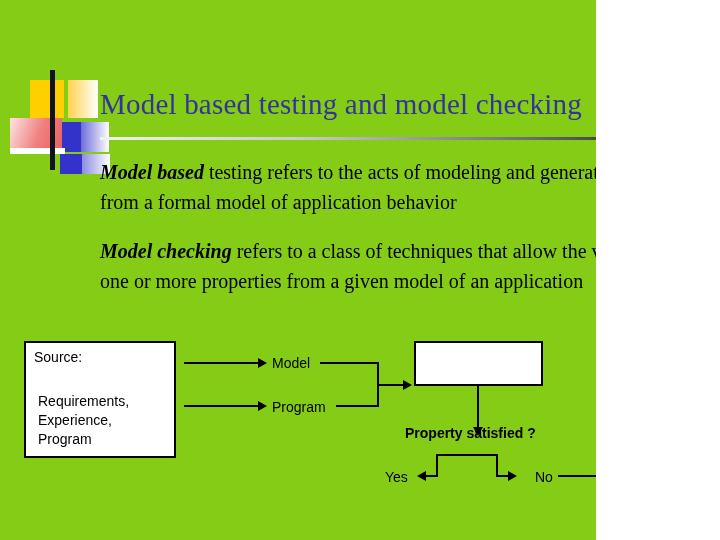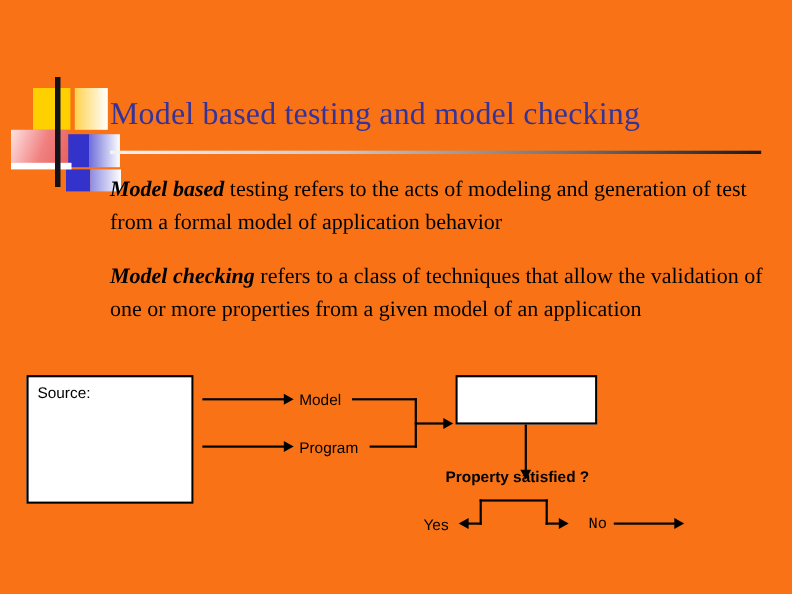--- a/index.html
+++ b/index.html
@@ -2,23 +2,23 @@
 <html><head>
 <meta charset="utf-8">
 <style>
   html, body {
     margin: 0;
     padding: 0;
     background: #ffffff;
   }
   #slide {
     position: relative;
-    width: 720px;
+    width: 596px;
     height: 540px;
-    background: #f97316;
+    background: #84cc16;
     overflow: hidden;
     font-family: "Liberation Sans", sans-serif;
   }
 
   
   #logo { position: absolute; left: 10px; top: 70px; width: 100px; height: 100px; }
   .lg { position: absolute; }
   .lg-yellow      { left: 20px; top: 10px;  width: 34px; height: 38px; background: #FFD000; }
   .lg-yellow-fade { left: 58px; top: 10px;  width: 30px; height: 38px;
                     background: linear-gradient(90deg, #FFD24D 0%, #FFFFFF 100%); }
@@ -114,20 +114,23 @@
     <span class="em">Model based</span><span> testing refers to the acts of modeling and generation of test from a formal model of application behavior</span>
   </div>
   <div class="para" id="para2">
     <span class="em">Model checking</span><span> refers to a class of techniques that allow the validation of one or more properties from a given model of an application</span>
   </div>
 
   <div id="diagram">
 
     <div class="dbox" style="left:24px; top:11px; width:152px; height:117px;"></div>
     <div class="dlabel" style="left:34px; top:18px;">Source:</div>
+    <div class="dlabel" style="left:38px; top:62px;">Requirements,
+Experience,
+Program</div>
 
     <div class="line hline" style="left:184px; top:32px; width:76px;"></div>
     <div class="arrow-r" style="left:258px; top:28px;"></div>
 
     <div class="line hline" style="left:184px; top:75px; width:76px;"></div>
     <div class="arrow-r" style="left:258px; top:71px;"></div>
 
     <div class="dlabel" style="left:272px; top:24px;">Model</div>
     <div class="dlabel" style="left:272px; top:68px;">Program</div>
 
@@ -146,20 +149,20 @@
 
     <div class="line hline" style="left:436px; top:124px; width:62px;"></div>
     <div class="line vline" style="left:436px; top:124px; height:23px;"></div>
     <div class="line hline" style="left:425px; top:145px; width:13px;"></div>
     <div class="arrow-l" style="left:417px; top:141px;"></div>
     <div class="line vline" style="left:496px; top:124px; height:23px;"></div>
     <div class="line hline" style="left:496px; top:145px; width:14px;"></div>
     <div class="arrow-r" style="left:508px; top:141px;"></div>
 
     <div class="dlabel" style="left:385px; top:138px;">Yes</div>
-    <div class="dlabel" style="left:535px; top:138px;font-family:Liberation Mono, monospace;">No</div>
+    <div class="dlabel" style="left:535px; top:138px;">No</div>
 
     <div class="line hline" style="left:558px; top:145px; width:58px;"></div>
     <div class="arrow-r" style="left:613px; top:141px;"></div>
 
 
   </div>
 </div>
 
 </body></html>

